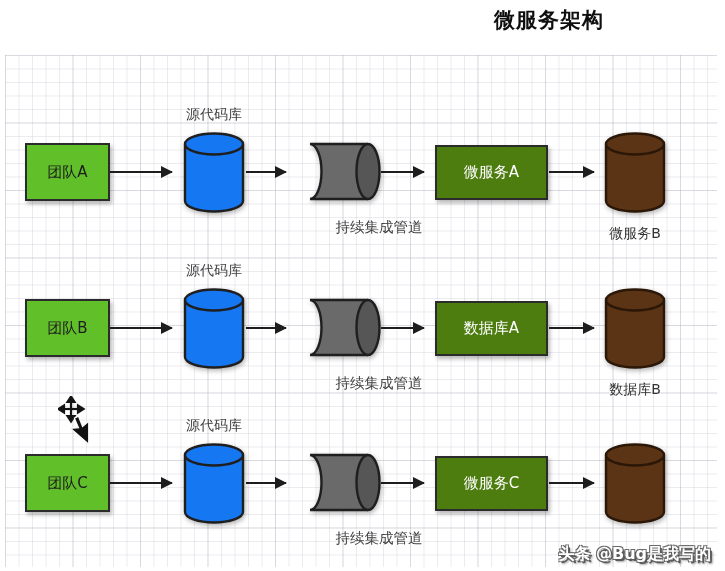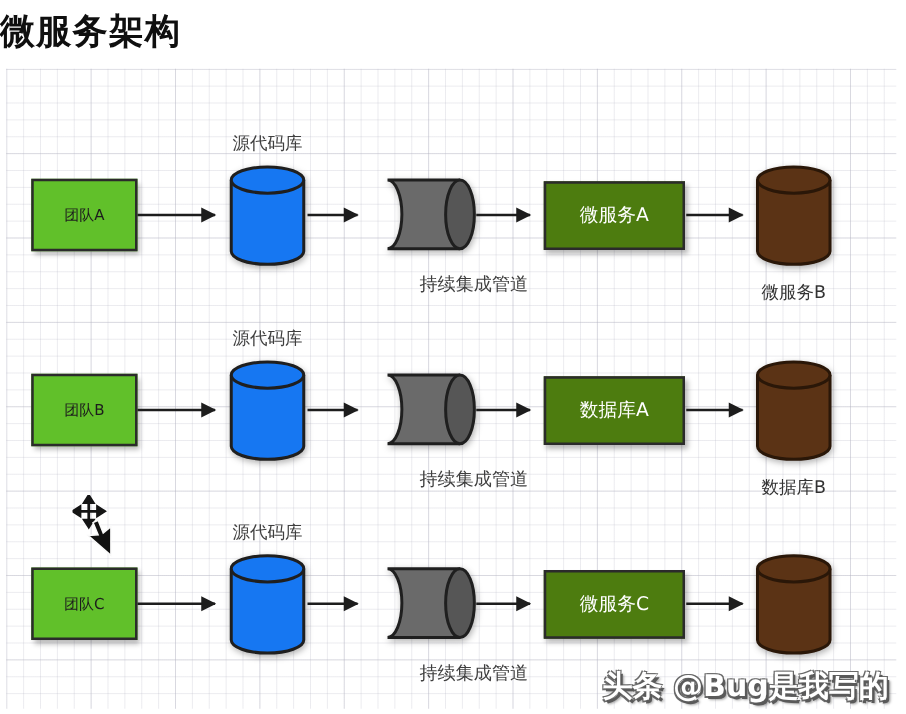--- a/index.html
+++ b/index.html
@@ -12,31 +12,31 @@
   #grid{
     position:absolute;left:5px;top:55px;width:712px;height:512px;
     background-image:
       linear-gradient(to right, rgba(185,185,200,.28) 1px, transparent 1px),
       linear-gradient(to bottom, rgba(185,185,200,.28) 1px, transparent 1px),
       linear-gradient(to right, rgba(170,170,185,.30) 1px, transparent 1px),
       linear-gradient(to bottom, rgba(170,170,185,.30) 1px, transparent 1px);
     background-size:13.5px 13.5px,13.5px 13.5px,67.5px 67.5px,67.5px 67.5px;
   }
   .title{
-    position:absolute;top:6px;left:0;width:604px;text-align:left;
-    font-size:28px;font-weight:800;color:#0f0f0f;letter-spacing:1px;
+    position:absolute;top:6px;left:0;width:604px;text-align:right;
+    font-size:21px;font-weight:800;color:#0f0f0f;letter-spacing:1px;
   }
   .row{position:absolute;left:0;width:725px;height:0;}
   .row1{top:172px}.row2{top:328px}.row3{top:483px}
 
   .box{
     position:absolute;display:flex;align-items:center;justify-content:center;
     border:2.5px solid #2b2b2b;box-sizing:border-box;
     box-shadow:2px 3px 4px rgba(0,0,0,.28);
-    font-size:12px;
+    font-size:15px;
   }
   .team{left:25px;top:-29px;width:85px;height:58px;background:#61c02a;color:#1d1d1d;}
   .svc {left:435px;top:-27px;width:113px;height:55px;background:#4d7c0f;color:#fff;font-size:15px;}
 
   .cyl{position:absolute;filter:drop-shadow(1.5px 2.5px 2.5px rgba(0,0,0,.3));}
   .repo-cyl{left:183px;top:-40px;width:62px;height:81px;}
   .db-cyl  {left:604px;top:-40px;width:62px;height:81px;}
   .pipe    {left:297px;top:-30px;width:84px;height:60px;}
 
   .lbl{position:absolute;text-align:center;color:#3f3f3f;font-size:14px;white-space:nowrap;}
@@ -49,21 +49,21 @@
     content:"";position:absolute;right:-1px;top:-5.3px;width:0;height:0;
     border-left:12px solid #1d1d1d;border-top:6.5px solid transparent;border-bottom:6.5px solid transparent;
   }
   .a1{left:110px;width:62px}.a2{left:246px;width:40px}
   .a3{left:381px;width:43px}.a4{left:549px;width:45px}
 
   .cursor{position:absolute;left:58px;top:396px;width:46px;height:52px;}
 
   .watermark{
     position:absolute;right:14px;bottom:6px;
-    font-size:24px;font-weight:800;color:#fff;white-space:nowrap;
+    font-size:16px;font-weight:800;color:#fff;white-space:nowrap;
     text-shadow:2px 2px 0 #5a5a5a,-1px -1px 0 #6a6a6a,1px -1px 0 #6a6a6a,-1px 1px 0 #6a6a6a,3px 3px 2px rgba(0,0,0,.35);
   }
 </style>
 </head>
 <body>
 
 <div id="stage">
   <div id="grid"></div>
   <div class="title">微服务架构</div>
 

